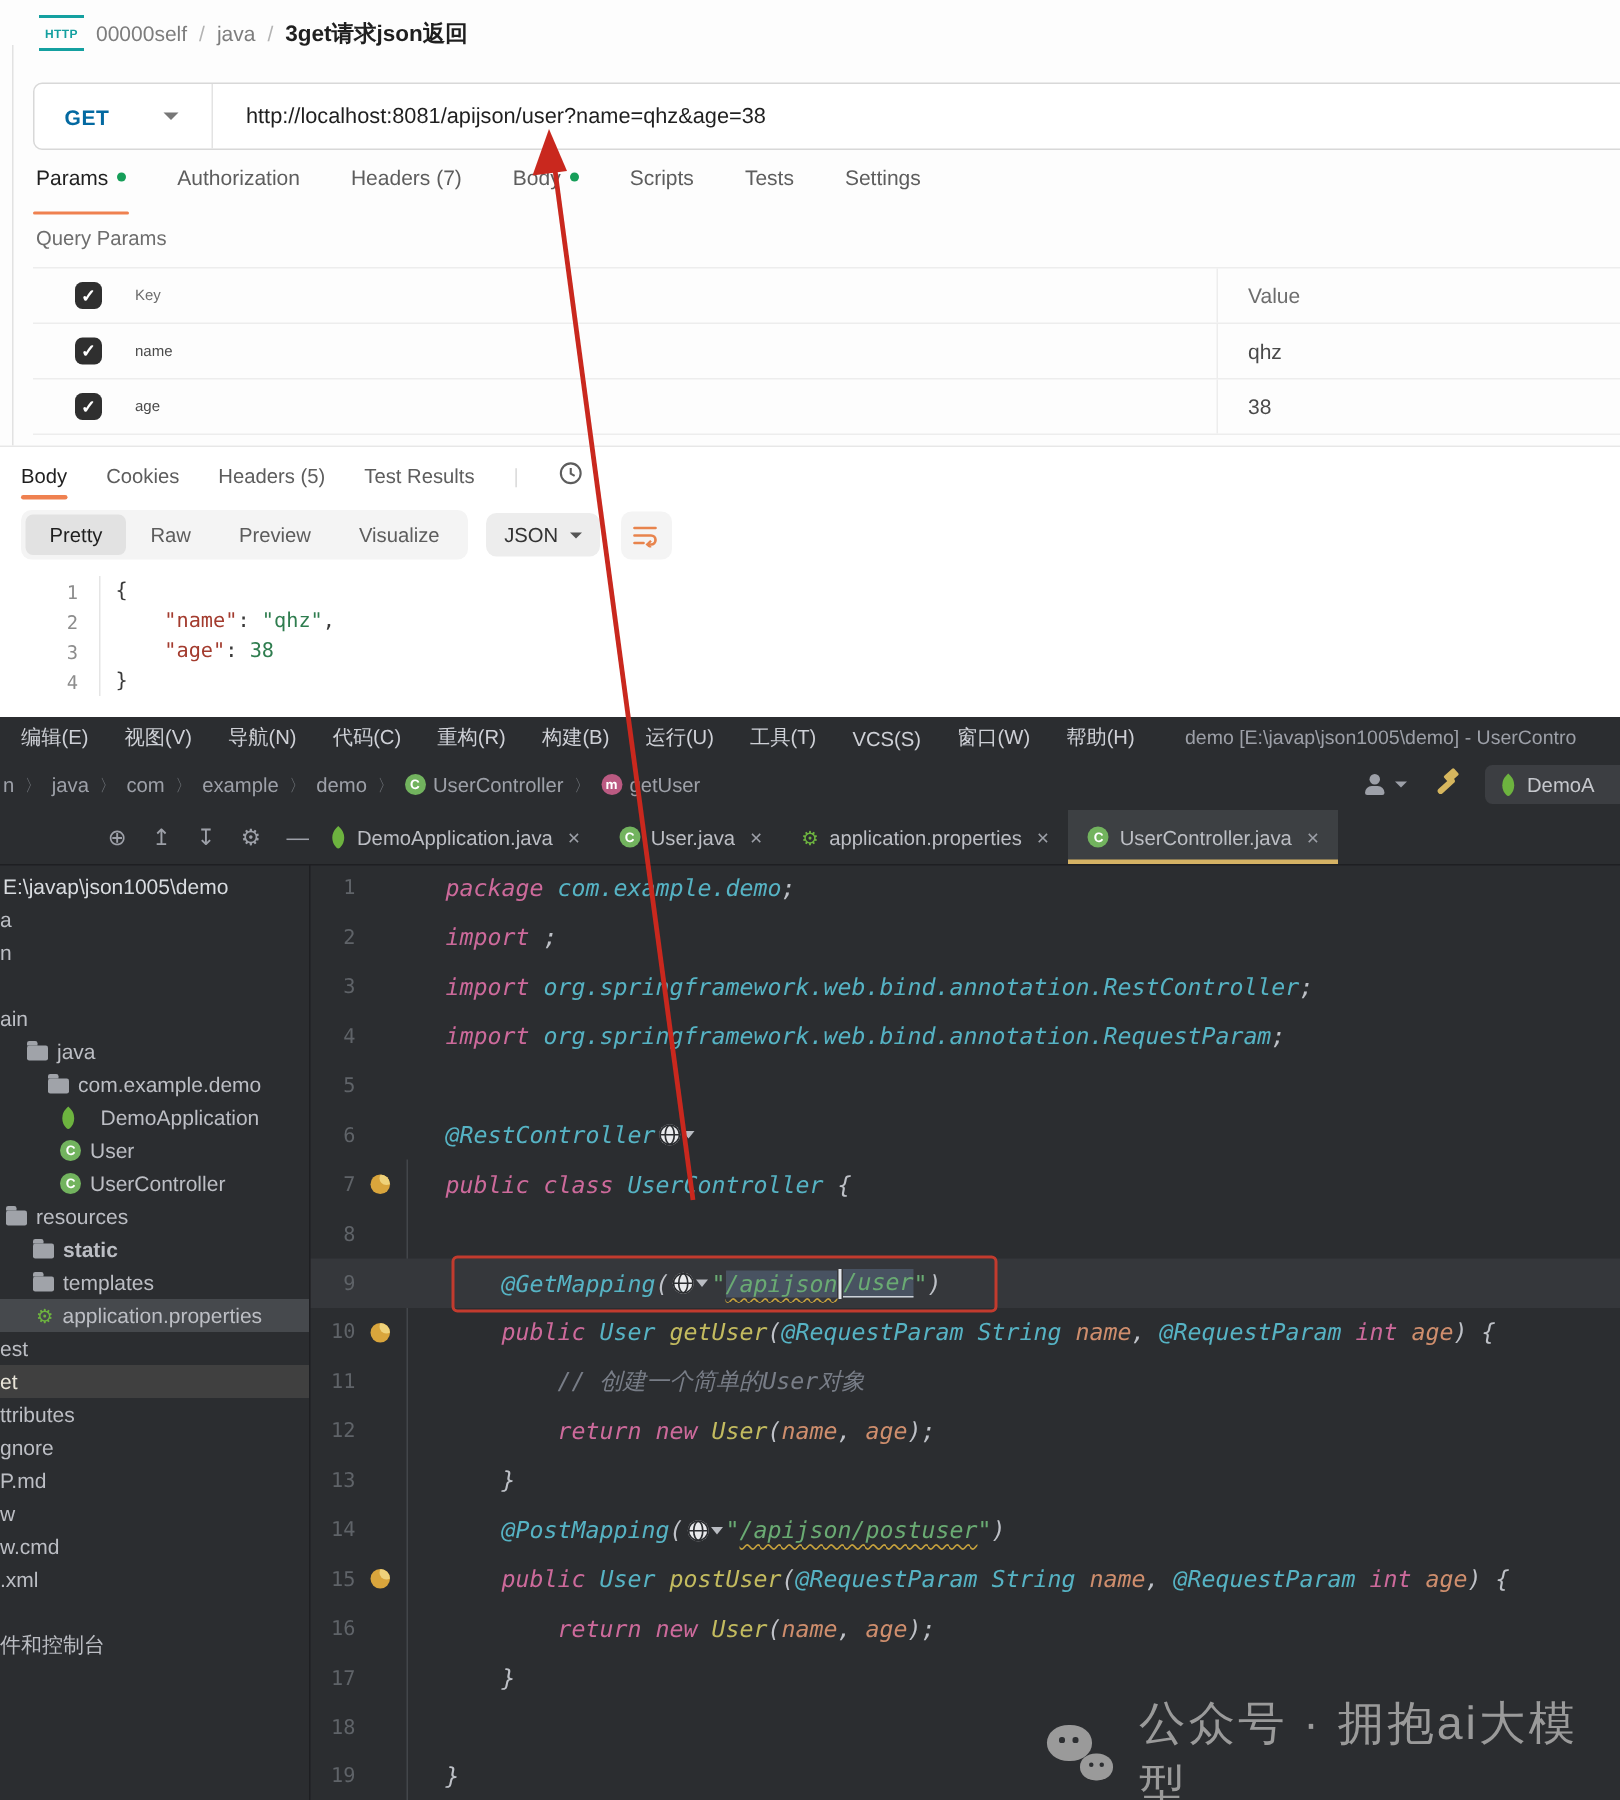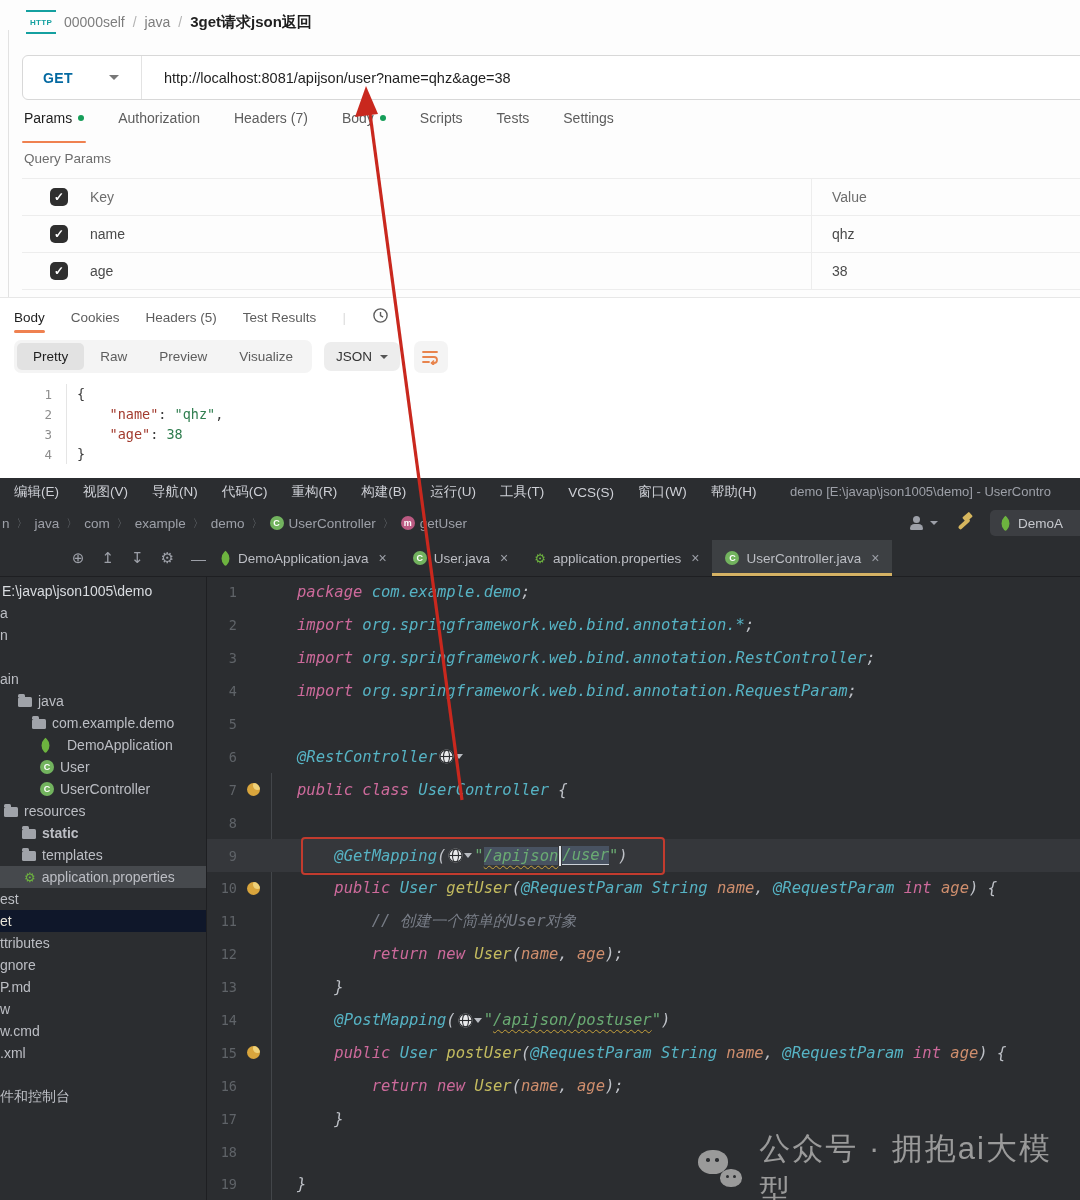--- a/index.html
+++ b/index.html
@@ -24,21 +24,21 @@
   .pm-tab .dot{width:6px;height:6px;border-radius:50%;background:#169e59;margin-top:5px;}
   .pm-tab.active{color:#1f1f1f;}
   .pm-tab.active::after{content:"";position:absolute;left:-2px;right:-2px;bottom:-2px;height:2.5px;background:#ef8150;border-radius:2px;}
   .qp-title{position:absolute;left:24px;top:151px;font-size:13.5px;color:#6d6d6d;}
   .qp-table{position:absolute;left:22px;top:178px;right:0;}
   .qp-row{display:flex;align-items:center;height:36px;border-bottom:1px solid #ededed;}
   .qp-row:first-child{border-top:1px solid #ededed;}
   .qp-check{width:18px;height:18px;border-radius:5px;background:#2f2f2f;margin-left:28px;flex:none;
       display:flex;align-items:center;justify-content:center;}
   .qp-check::after{content:"✓";color:#fff;font-size:12px;font-weight:bold;}
-  .qp-key{margin-left:22px;flex:1;font-size:14px;color:#4a4a4a;}
+  .qp-key{margin-left:22px;flex:1;font-size:10px;color:#4a4a4a;}
   .qp-val{width:248px;border-left:1px solid #ededed;align-self:stretch;display:flex;align-items:center;padding-left:20px;font-size:14px;color:#4a4a4a;}
   .qp-row.hdr .qp-key,.qp-row.hdr .qp-val{color:#6d6d6d;}
   #pm-resp{position:absolute;left:0;top:297px;right:0;height:181px;background:#fff;border-top:1px solid #e7e7e7;}
   .resp-tabs{position:absolute;left:14px;top:9px;display:flex;align-items:center;gap:26px;font-size:13.5px;color:#5d5d5d;}
   .resp-tab{position:relative;cursor:default;}
   .resp-tab.active{color:#1f1f1f;}
   .resp-tab.active::after{content:"";position:absolute;left:0;right:0;bottom:-8px;height:2.5px;background:#ef8150;border-radius:2px;}
   .resp-sep{color:#dcdcdc;}
   .view-bar{position:absolute;left:14px;top:42px;display:flex;align-items:center;}
   .seg{display:flex;background:#f4f4f4;border-radius:7px;padding:3px;}
@@ -78,21 +78,21 @@
   .tree-toolbar span{font-style:normal;}
   .etabs{position:absolute;left:207px;top:0;height:36px;display:flex;}
   .etab{position:relative;display:flex;align-items:center;gap:7px;padding:0 13px;font-size:13.5px;color:#bcbec4;cursor:default;white-space:nowrap;}
   .etab .close{color:#9da0a8;font-size:14px;margin-left:3px;}
   .etab.active{background:#3d4043;}
   .etab.active::after{content:"";position:absolute;left:0;right:0;bottom:0;height:3.5px;background:#d5b264;}
   #tree{position:absolute;left:0;top:98px;width:206px;bottom:0;border-right:1px solid #1e1f22;padding-top:4px;font-size:14px;overflow:hidden;}
   .trow{height:22px;display:flex;align-items:center;gap:6px;white-space:nowrap;color:#bcbec4;}
   .trow.root{color:#d9dce0;}
   .trow.sel-gray{background:#46494d;}
-  .trow.sel-tan{background:#0f172a;color:#e8e4d8;}
+  .trow.sel-tan{background:#404040;color:#e8e4d8;}
   
   .ic-class{width:14px;height:14px;border-radius:50%;background:#72b35e;color:#fff;font-size:9px;font-weight:bold;
       display:inline-flex;align-items:center;justify-content:center;flex:none;font-style:normal;}
   .ic-method{width:14px;height:14px;border-radius:50%;background:#bb5a82;color:#fff;font-size:9px;font-weight:bold;
       display:inline-flex;align-items:center;justify-content:center;flex:none;font-style:normal;}
   .ic-spring{width:11px;height:11px;background:#6db33f;border-radius:0 100% 20% 100%;transform:rotate(45deg);flex:none;}
   .ic-props{color:#6db33f;font-size:13px;line-height:1;flex:none;font-style:normal;}
   .ic-folder{position:relative;width:14px;height:10px;background:#a0a3a9;border-radius:1.5px;flex:none;margin-top:2px;}
   .ic-folder::before{content:"";position:absolute;left:0;top:-3px;width:7px;height:3px;background:#a0a3a9;border-radius:1.5px 1.5px 0 0;}
   
@@ -429,21 +429,21 @@
     <div class="guide"></div>
     <div id="code-lines">
         <div class="cl">
           <span class="num">1</span>
           <span class="gut"></span>
           <span class="toks"><span class="tk-kw">package </span><span class="tk-ty">com.example.demo</span><span class="tk-pl">;</span></span>
         </div>
         <div class="cl">
           <span class="num">2</span>
           <span class="gut"></span>
-          <span class="toks"><span class="tk-kw">import </span><span class="tk-ty">org.springframework.web.bind.annotation.*</span><span class="tk-pl">;</span></span>
+          <span class="toks"><span class="tk-kw">import </span><span class="tk-pl">;</span></span>
         </div>
         <div class="cl">
           <span class="num">3</span>
           <span class="gut"></span>
           <span class="toks"><span class="tk-kw">import </span><span class="tk-ty">org.springframework.web.bind.annotation.RestController</span><span class="tk-pl">;</span></span>
         </div>
         <div class="cl">
           <span class="num">4</span>
           <span class="gut"></span>
           <span class="toks"><span class="tk-kw">import </span><span class="tk-ty">org.springframework.web.bind.annotation.RequestParam</span><span class="tk-pl">;</span></span>

